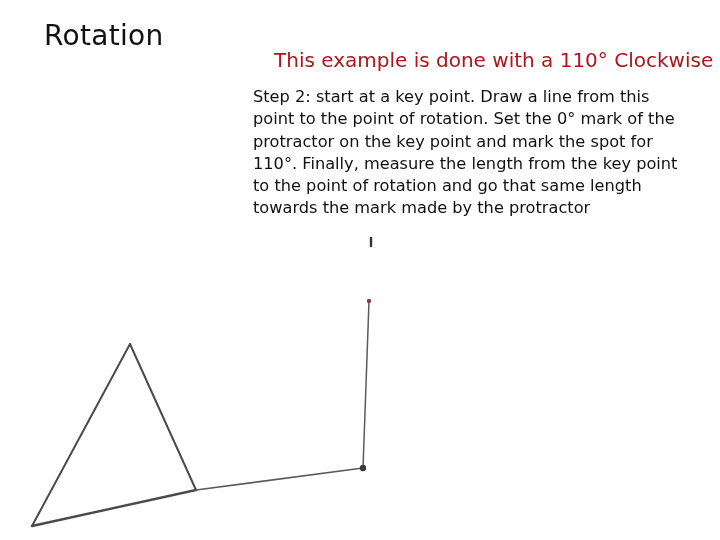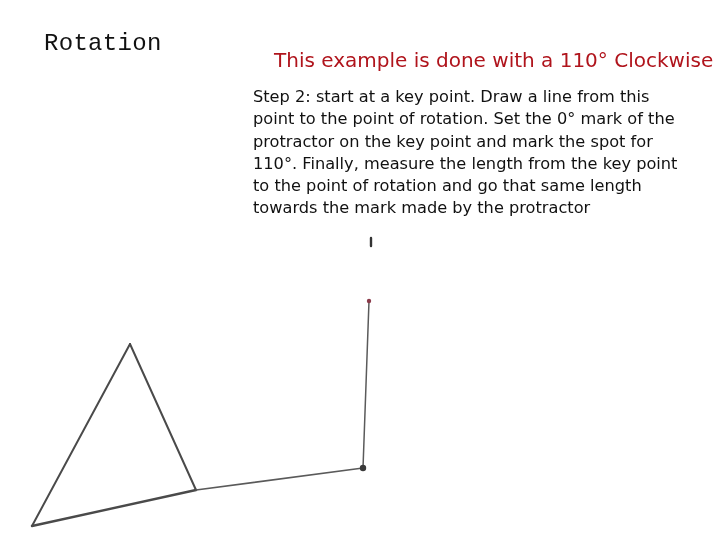--- a/index.html
+++ b/index.html
@@ -10,27 +10,26 @@
     body {
       width: 720px;
       height: 540px;
       position: relative;
       overflow: hidden;
       font-family: "DejaVu Sans", sans-serif;
     }
     .slide-title {
       position: absolute;
       left: 44px;
-      top: 28px;
+      top: 20px;
       width: 190px;
-      font-size: 24px;
+      font-size: 28px;
       line-height: 31px;
       color: #111111;
       letter-spacing: 0.3px;
-      font-family: Liberation Mono, monospace;
     }
     .slide-title span { display: block; }
     .subtitle {
       position: absolute;
       left: 274px;
       top: 50px;
       font-size: 20px;
       line-height: 20px;
       color: #b0141c;
       white-space: nowrap;

